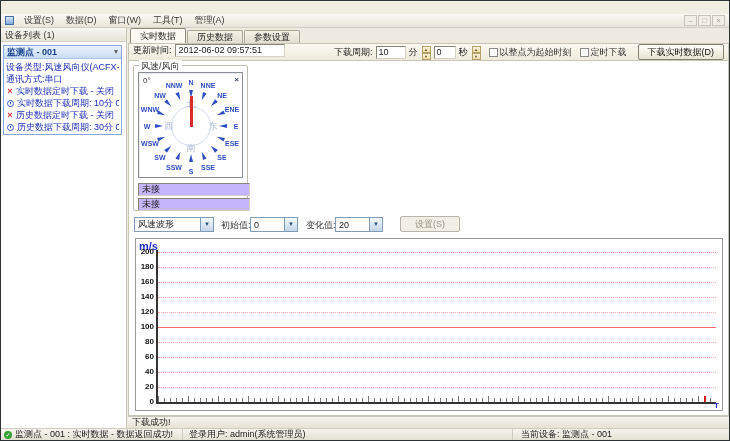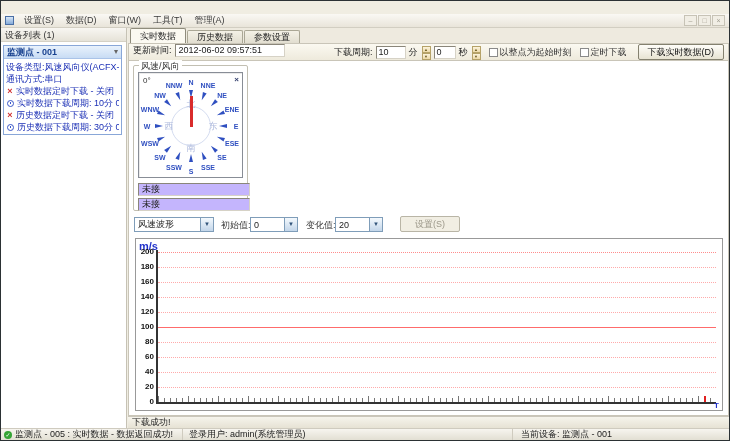--- a/index.html
+++ b/index.html
@@ -381,19 +381,19 @@
       </div>
 
     </div>
 
     <div class="dl-bar">下载成功!</div>
   </div>
 
   <div class="statusbar">
     <span class="sb-sec1">
       <span class="check-icon">✓</span>
-      <span>监测点 - 005 : 实时数据 - 数据返回成功!</span>
+      <span>监测点 - 001 : 实时数据 - 数据返回成功!</span>
     </span>
     <span class="sb-sec2">登录用户: admin(系统管理员)</span>
     <span class="sb-sec3">当前设备: 监测点 - 001</span>
   </div>
 
 </div>
 
 </body></html>

